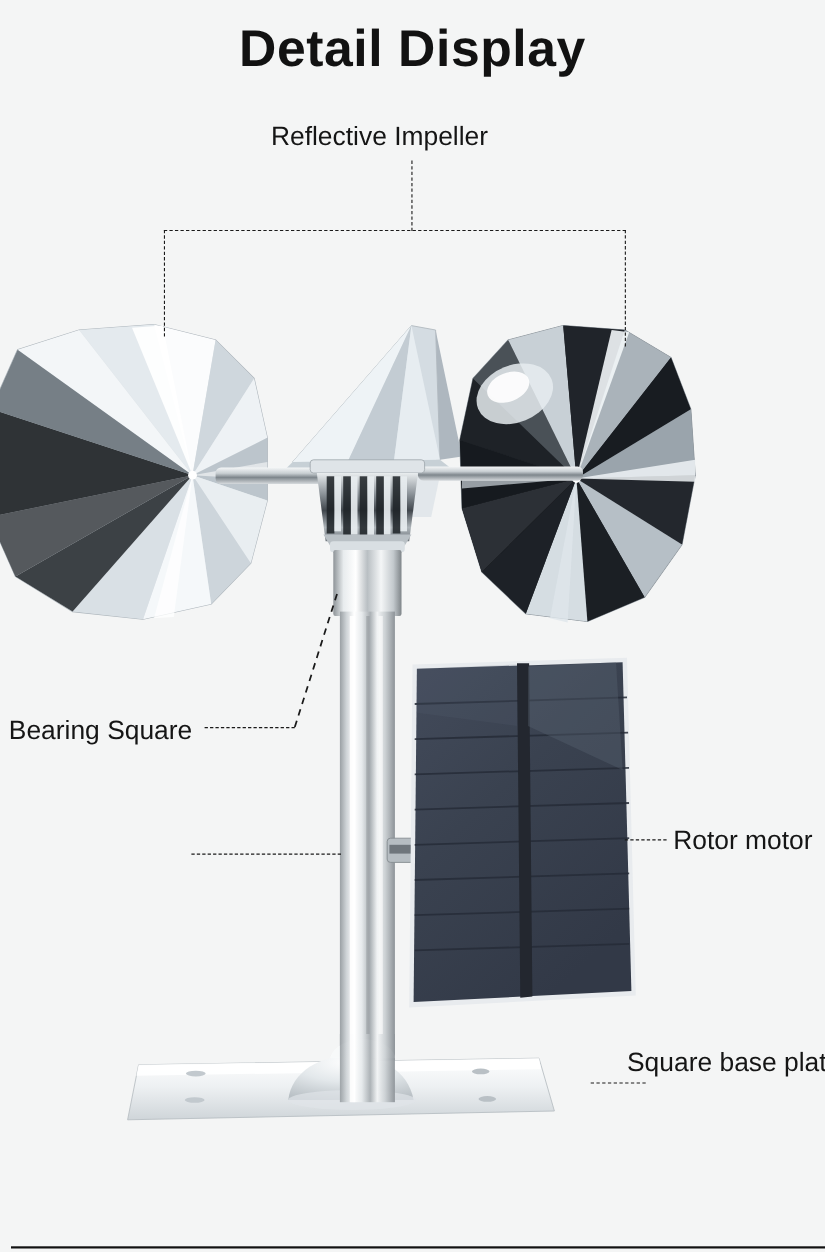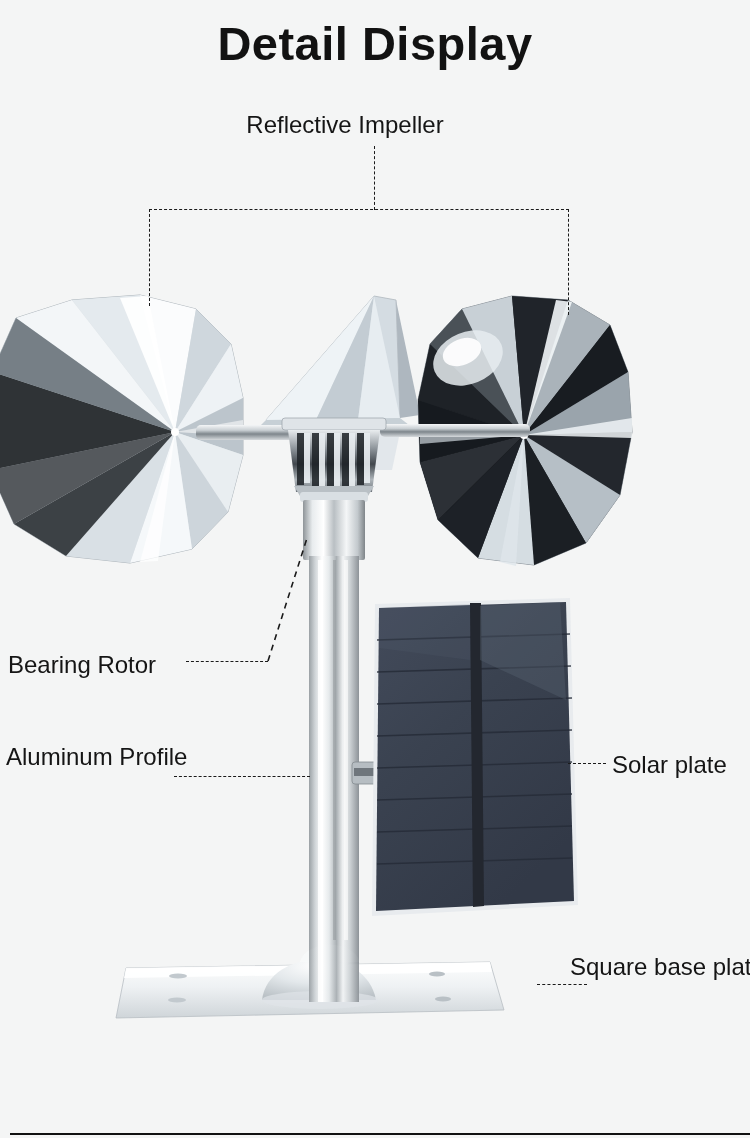--- a/index.html
+++ b/index.html
@@ -288,24 +288,23 @@
   </svg>
 
   <div class="dash-h" id="lead-brkt-h"></div>
   <div class="dash-h" id="lead-solar-h"></div>
   <div class="dash-h" id="lead-square-h"></div>
 
   <div id="title">Detail Display</div>
 
   <div class="callout-label" id="label-impeller">Reflective Impeller</div>
 
-  <div class="callout-label" id="label-bearing">Bearing Rotor</div>
+  <div class="callout-label" id="label-bearing">Bearing Square</div>
 
   <div class="callout-label" id="label-bracket">
-    <span class="l1">Aluminum Profile</span>
   </div>
 
-  <div class="callout-label" id="label-solar">Solar plate</div>
+  <div class="callout-label" id="label-solar">Rotor motor</div>
 
   <div class="callout-label" id="label-square">Square base plate</div>
 
   <div id="bottom-rule"></div>
 </div>
 
 </body></html>

